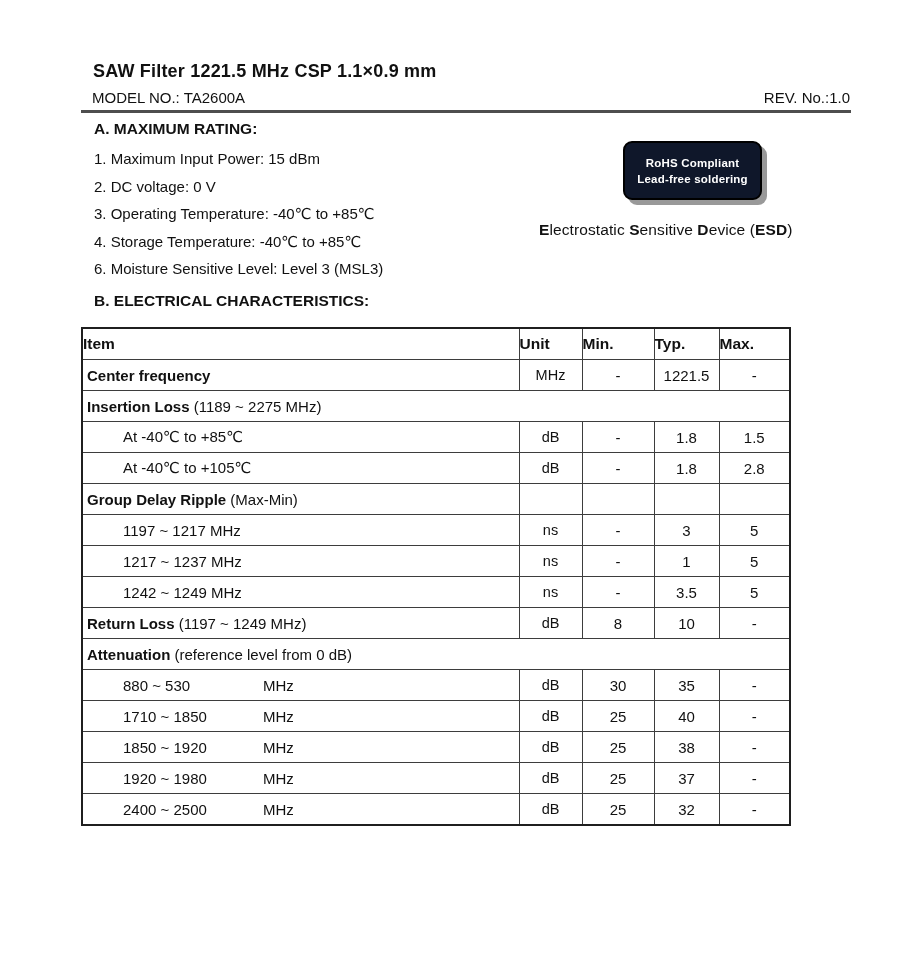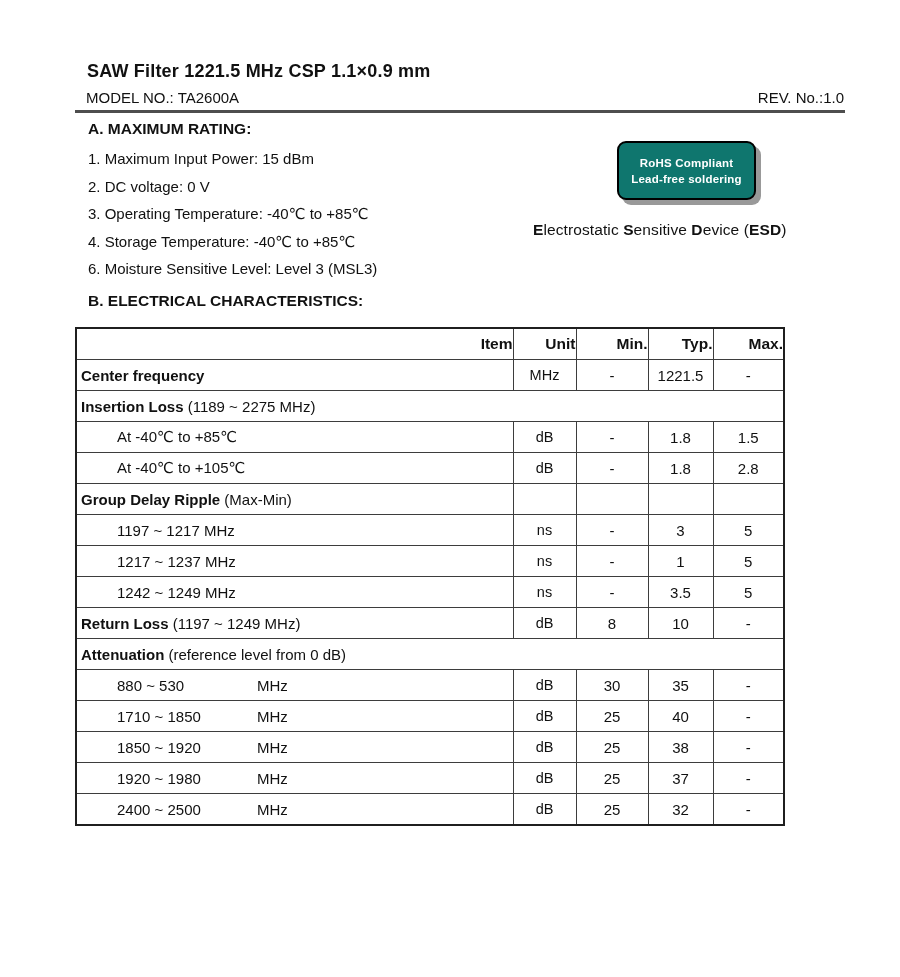--- a/index.html
+++ b/index.html
@@ -1,20 +1,20 @@
 <!DOCTYPE html>
 <html><head>
 <meta charset="utf-8">
 <style>
   html,body{margin:0;padding:0;background:#ffffff;}
   .page{
     position:relative;width:900px;height:977px;background:#ffffff;overflow:hidden;
     font-family:"Liberation Sans","DejaVu Sans",sans-serif;color:#111;
   }
-  .abs{position:absolute;}
+  .abs{position:absolute;margin-left:6px;}
   .b{font-weight:700;}
   .title{left:87px;top:61px;font-size:18px;font-weight:700;letter-spacing:0.2px;}
   .model-row{left:86px;top:89px;width:758px;display:flex;justify-content:space-between;font-size:15px;}
   .divider{left:75px;top:110px;width:770px;height:3px;background:#4e4e4e;}
   .sec-heading{font-size:15.5px;font-weight:700;}
   .sec-a-heading{left:88px;top:120px;}
   .sec-a-list{left:88px;top:145px;font-size:15px;line-height:27.5px;}
   .rohs-badge{
     left:617px;top:141px;width:139px;height:59px;box-sizing:border-box;
     border:2px solid #000;border-radius:9px;
@@ -24,21 +24,21 @@
   .esd-line{left:533px;top:221px;font-size:15.5px;letter-spacing:0.1px;}
   .sec-b-heading{left:88px;top:292px;}
   .spec-table{
     left:75px;top:327px;border-collapse:collapse;table-layout:fixed;
     font-size:15px;color:#111;
   }
   .spec-table th,.spec-table td{
     border:1.5px solid #3d3d3d;height:30px;padding:0;overflow:hidden;white-space:nowrap;
   }
   .spec-table{border:2px solid #1f1f1f;}
-  .spec-table th{font-size:15.5px;font-weight:700;text-align:right;}
+  .spec-table th{font-size:15.5px;font-weight:700;text-align:left;}
   td.item{text-align:left;padding-left:4px;}
   td.item.indent{padding-left:40px;}
   td.c{text-align:center;}
   span.rw{display:inline-block;width:140px;}
   td.unitcell{font-size:14.5px;}
 </style>
 </head>
 <body>
 
 <div class="page">
@@ -55,21 +55,21 @@
   <div class="abs sec-heading sec-a-heading">A. MAXIMUM RATING:</div>
 
   <div class="abs sec-a-list">
       <div class="rating-item">1. Maximum Input Power: 15 dBm</div>
       <div class="rating-item">2. DC voltage: 0 V</div>
       <div class="rating-item">3. Operating Temperature: -40℃ to +85℃</div>
       <div class="rating-item">4. Storage Temperature: -40℃ to +85℃</div>
       <div class="rating-item">6. Moisture Sensitive Level: Level 3 (MSL3)</div>
     </div>
 
-  <div class="abs rohs-badge" style="background: #0f766e; border-color: rgb(0, 0, 0); color: rgb(255, 255, 255); box-shadow: rgb(153, 153, 153) 5px 5px 0px;">
+  <div class="abs rohs-badge" style="background: #0f172a; border-color: rgb(0, 0, 0); color: rgb(255, 255, 255); box-shadow: rgb(153, 153, 153) 5px 5px 0px;">
     <div>RoHS Compliant</div>
     <div>Lead-free soldering</div>
   </div>
 
   <div class="abs esd-line"><span class="b">E</span><span>lectrostatic </span><span class="b">S</span><span>ensitive </span><span class="b">D</span><span>evice (</span><span class="b">ESD</span><span>)</span></div>
 
   <div class="abs sec-heading sec-b-heading">B. ELECTRICAL CHARACTERISTICS:</div>
 
   <table class="abs spec-table">
     <colgroup>

